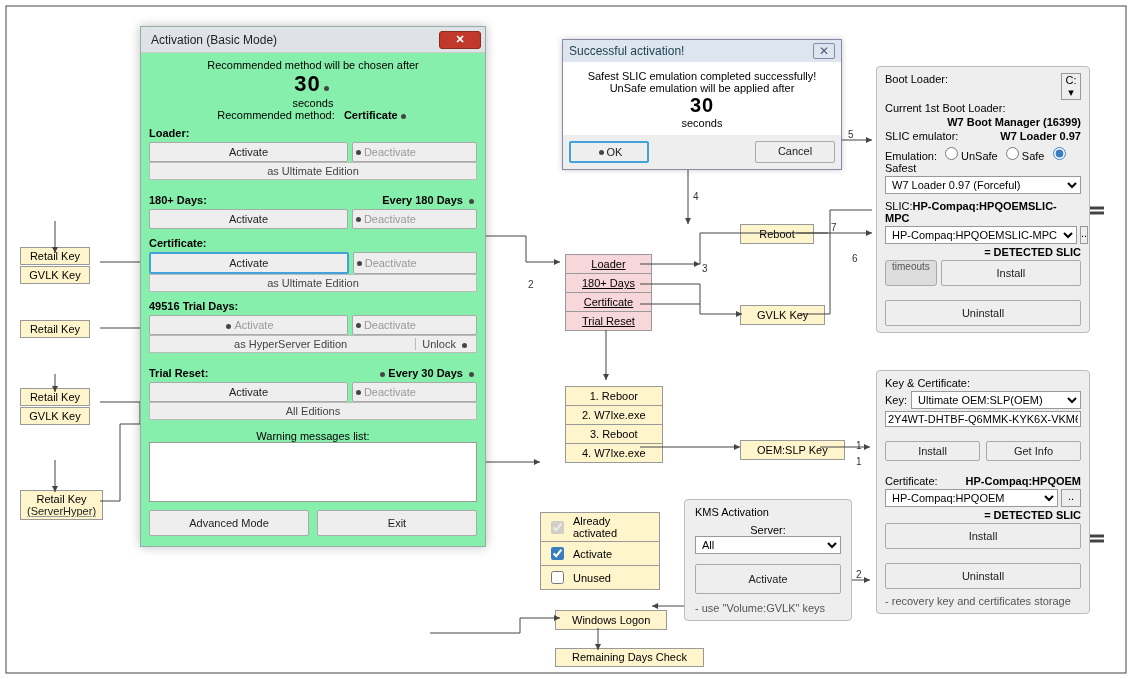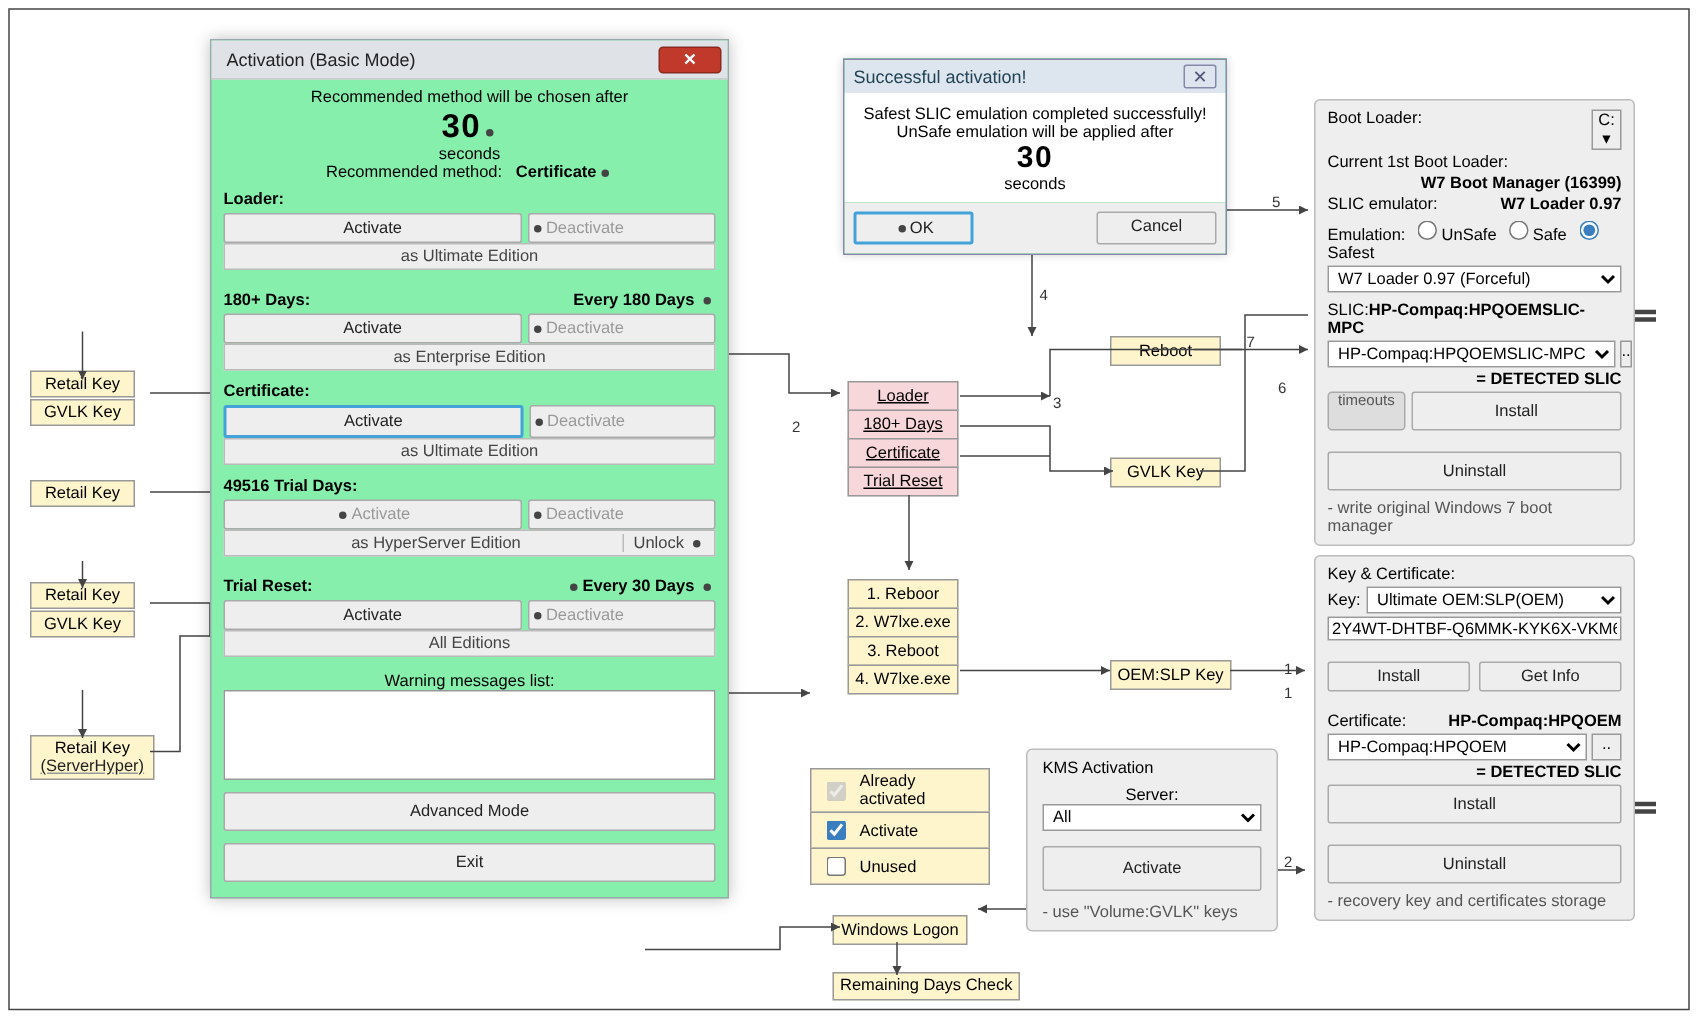--- a/index.html
+++ b/index.html
@@ -66,43 +66,43 @@
     color:#222;
   }
   .btn-wide { flex: 1.6; }
   .btn-nar  { flex: 1; color:#999; display:flex; align-items:center; }
   .btn.disabled { color:#999; }
   .btn.sel { border:2px solid #43a3d9; }
   .subline { text-align:center; padding:2px 0; border:1px solid #bbb; background:#eee; font-size:11px; color:#444; }
   .warnbox {
     width:100%; height:60px; background:#fff; border:1px solid #999;
   }
-  .bottomrow { display:flex; gap:8px; margin-top:8px;flex-direction:column; }
+  .bottomrow { display:flex; gap:8px; margin-top:8px; }
   .bottomrow .btn { flex:1; padding:6px 0; }
 
   
   .d { display:inline-block; width:5px; height:5px; background:#444; border-radius:50%; vertical-align:middle; margin:0 3px; }
 
   
   .popup {
-    position:absolute; left:562px; top:39px; width:256px;
-    border:1px solid #88a; background:#22c55e;
+    position:absolute; left:562px; top:39px; width:280px;
+    border:1px solid #88a; background:#ef4444;
     box-shadow:0 0 6px rgba(0,0,0,.2);
     z-index:10;
   }
   .popup .pt { background:#dde5ef; color:#245; font-size:12px; padding:3px 6px; display:flex; align-items:center;}
   .popup .pt .spacer{flex:1;}
   .popup .pbody { background:#fff; padding:8px 10px 6px 10px; font-size:11px; text-align:center; }
   .popup .pfoot { padding:6px; display:flex; justify-content:space-between; background:#eee; }
   .popup .pfoot .btn { width:80px; }
 
   
   .stack { position:absolute; }
   .cell {
-    border:1px solid #999; text-align:center; padding:3px 4px; min-width:74px;
+    border:1px solid #999; text-align:center; padding:3px 16px; min-width:74px;
   }
   .pink  { background:#f8d7da;text-decoration:underline; }
   .cream { background:#fff5cc; }
 
   
   .chk { display:flex; align-items:center; gap:6px; border:1px solid #999; background:#fff5cc; padding:2px 6px; margin-top:-1px;}
   .chk input { accent-color:#3a7ec0; }
 
   
   .panel {
@@ -234,21 +234,20 @@
       <span class="section-lbl">180+ Days:</span>
       <span class="section-lbl"><span>Every 180 Days</span> <span class="d"></span></span>
     </div>
     <div class="row">
       <div class="btn btn-wide">Activate</div>
       <div class="btn btn-nar">
           <span class="d"></span>
           <span>Deactivate</span>
         </div>
     </div>
-    <div class="subline">as Enterprise Edition</div>
 
     <div class="section-lbl" style="margin-top:8px;">Certificate:</div>
     <div class="row">
       <div class="btn btn-wide sel">Activate</div>
       <div class="btn btn-nar">
           <span class="d"></span>
           <span>Deactivate</span>
         </div>
     </div>
     <div class="subline">as Ultimate Edition</div>
@@ -375,21 +374,20 @@
   <div style="display:flex; gap:3px;">
     <select style="flex:1;"><option>HP-Compaq:HPQOEMSLIC-MPC</option></select>
     <span class="sqbtn">..</span>
   </div>
   <div class="line right eq">= DETECTED SLIC</div>
   <div style="display:flex; gap:4px; align-items:stretch;">
     <span class="tag">timeouts</span>
     <div class="btn" style="flex:1; padding:6px 0;">Install</div>
   </div>
   <div class="btn" style="margin-top:14px; padding:6px 0;">Uninstall</div>
-  <div style="margin-top:6px; color:#555;">- write original Windows 7 boot manager</div>
 </div>
 
 <div class="panel" style="left:876px; top:370px; width:214px;">
   <div>Key &amp; Certificate:</div>
   <div class="line" style="display:flex; gap:4px; align-items:center;">
     <span>Key:</span>
     <select style="flex:1;"><option>Ultimate OEM:SLP(OEM)</option></select>
   </div>
   <input type="text" style="width: 100%;" value="2Y4WT-DHTBF-Q6MMK-KYK6X-VKM6G">
   <div class="pair" style="margin-top:14px;">

